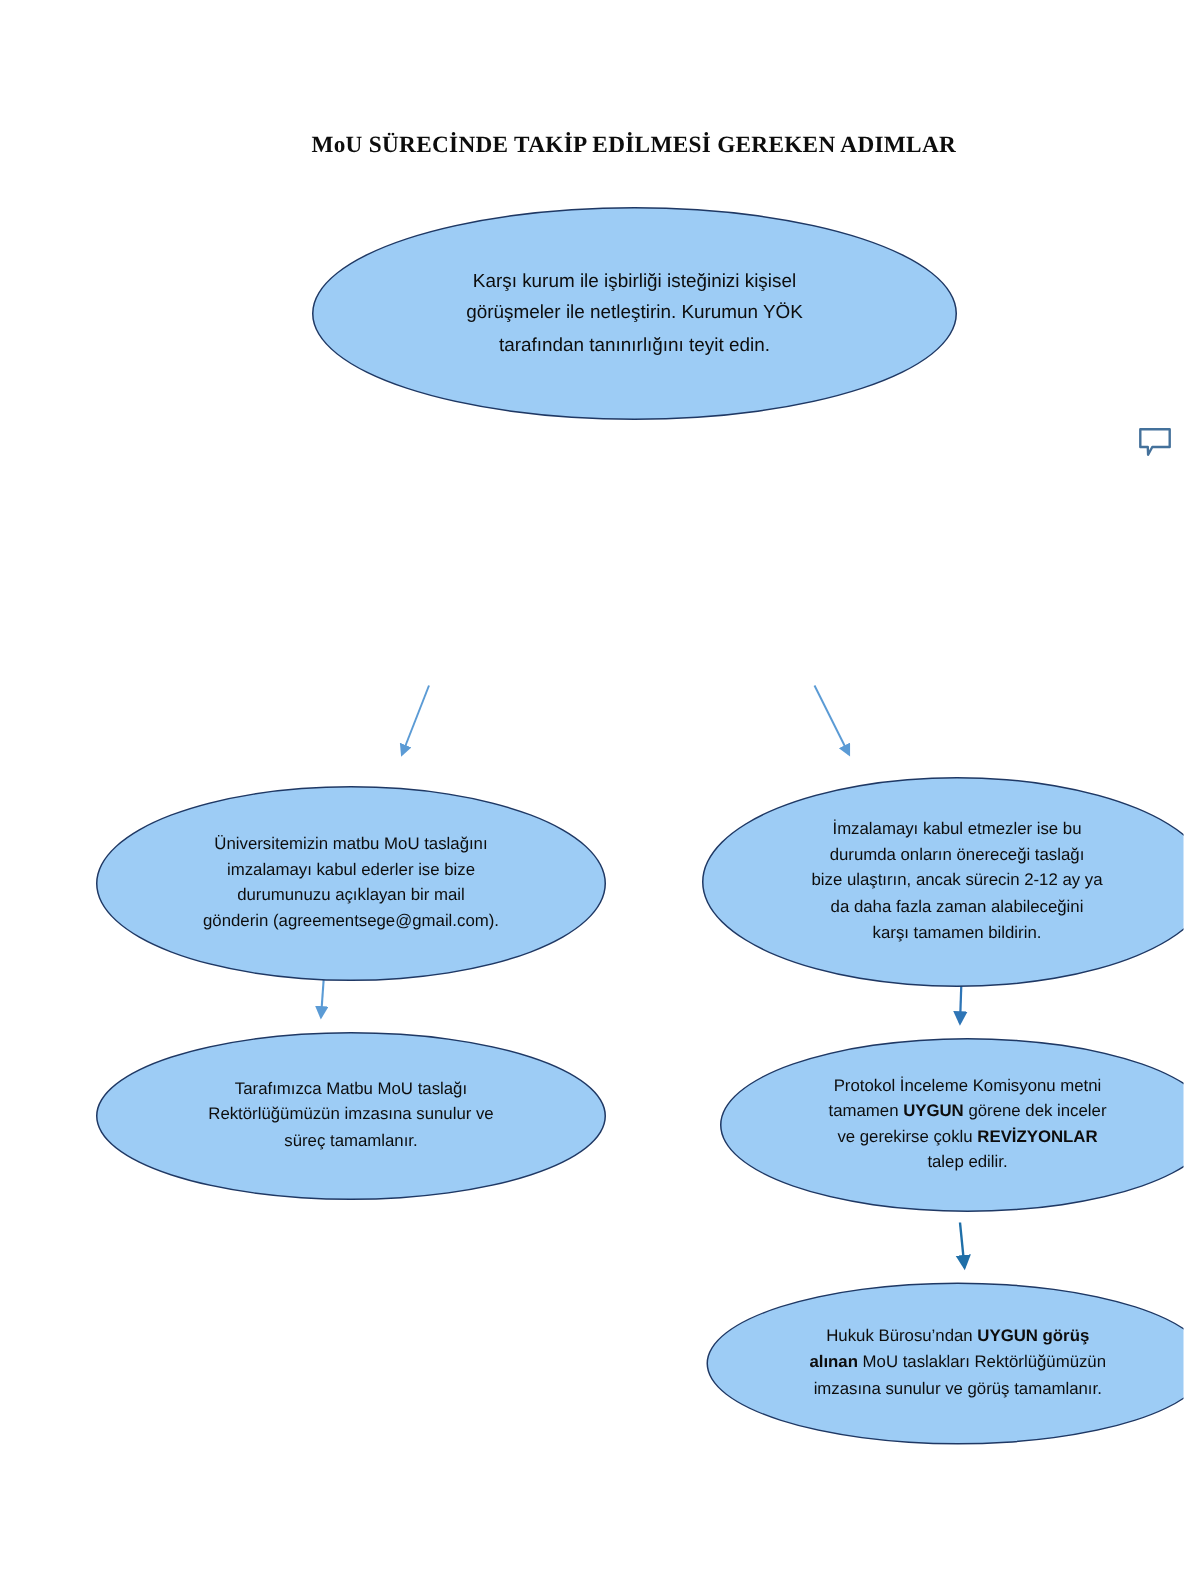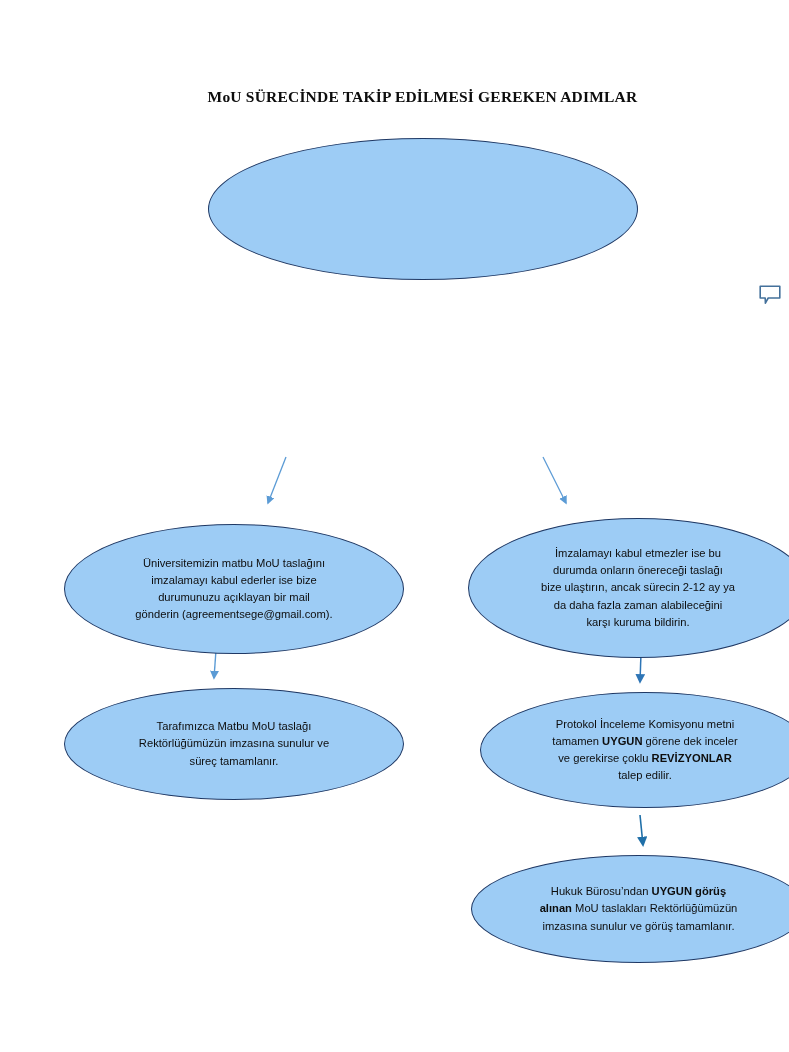--- a/index.html
+++ b/index.html
@@ -144,41 +144,46 @@
 
     <line x1="188" y1="650" x2="186" y2="678" stroke="#5B9BD5" stroke-width="1.4" marker-end="url(#ah-light)"></line>
 
     <line x1="613" y1="653" x2="612" y2="682" stroke="#2E75B6" stroke-width="1.5" marker-end="url(#ah-mid)"></line>
 
     <line x1="612" y1="815" x2="615" y2="845" stroke="#1F6FA8" stroke-width="1.6" marker-end="url(#ah-dark)"></line>
   </svg>
 
   <div class="node sans" id="node-1">
     <div class="ell" style="background: rgb(157, 204, 245); border-color: rgb(31, 56, 100);"></div>
+    <div class="txt">
+      <span>Karşı kurum ile işbirliği isteğinizi kişisel</span><br>
+      <span>görüşmeler ile netleştirin. Kurumun YÖK</span><br>
+      <span>tarafından tanınırlığını teyit edin.</span>
+    </div>
   </div>
 
 
   <div class="node sans" id="node-3">
     <div class="ell" style="background: rgb(157, 204, 245); border-color: rgb(31, 56, 100);"></div>
     <div class="txt">
       <span>Üniversitemizin matbu MoU taslağını</span><br>
       <span>imzalamayı kabul ederler ise bize</span><br>
       <span>durumunuzu açıklayan bir mail</span><br>
       <span>gönderin (agreementsege@gmail.com).</span>
     </div>
   </div>
 
   <div class="node sans" id="node-4">
     <div class="ell" style="background: rgb(157, 204, 245); border-color: rgb(31, 56, 100);"></div>
     <div class="txt">
       <span>İmzalamayı kabul etmezler ise bu</span><br>
       <span>durumda onların önereceği taslağı</span><br>
       <span>bize ulaştırın, ancak sürecin 2-12 ay ya</span><br>
       <span>da daha fazla zaman alabileceğini</span><br>
-      <span>karşı kuruma bildirin.</span>
+      <span>karşı tamamen bildirin.</span>
     </div>
   </div>
 
   <div class="node sans" id="node-5">
     <div class="ell" style="background: rgb(157, 204, 245); border-color: rgb(31, 56, 100);"></div>
     <div class="txt">
       <span>Tarafımızca Matbu MoU taslağı</span><br>
       <span>Rektörlüğümüzün imzasına sunulur ve</span><br>
       <span>süreç tamamlanır.</span>
     </div>

